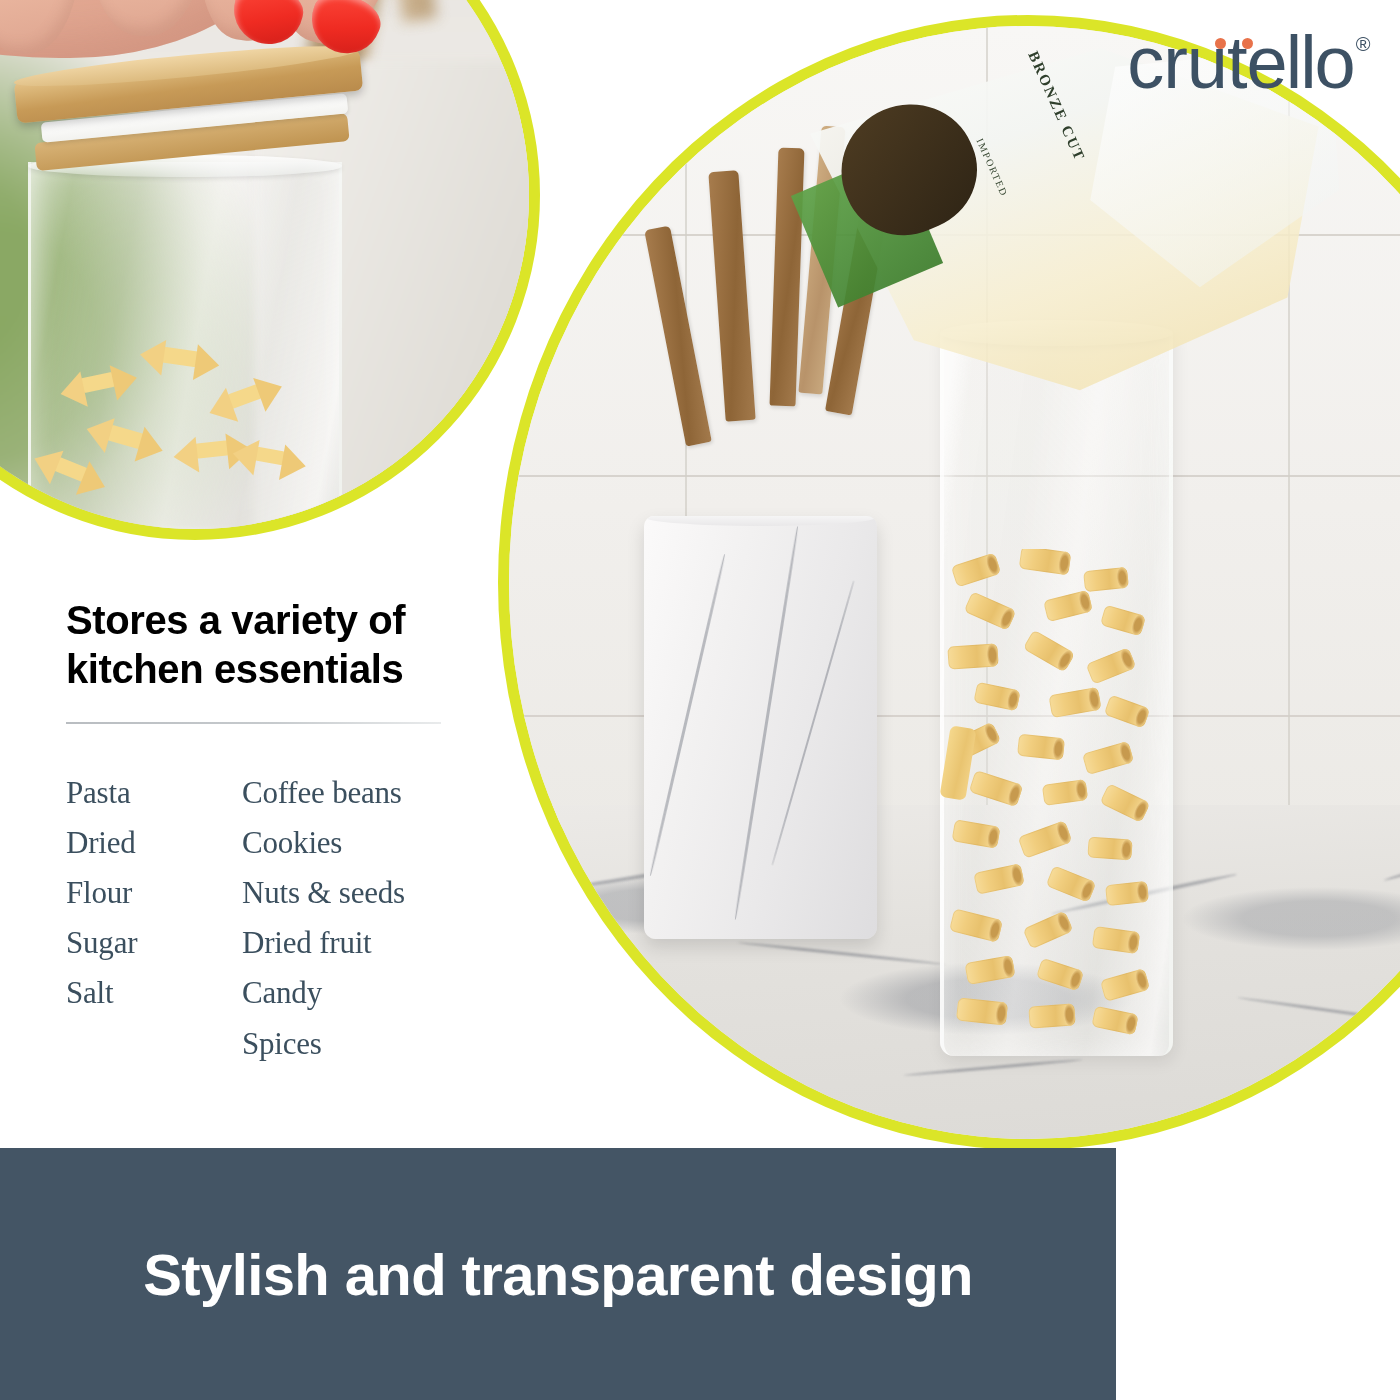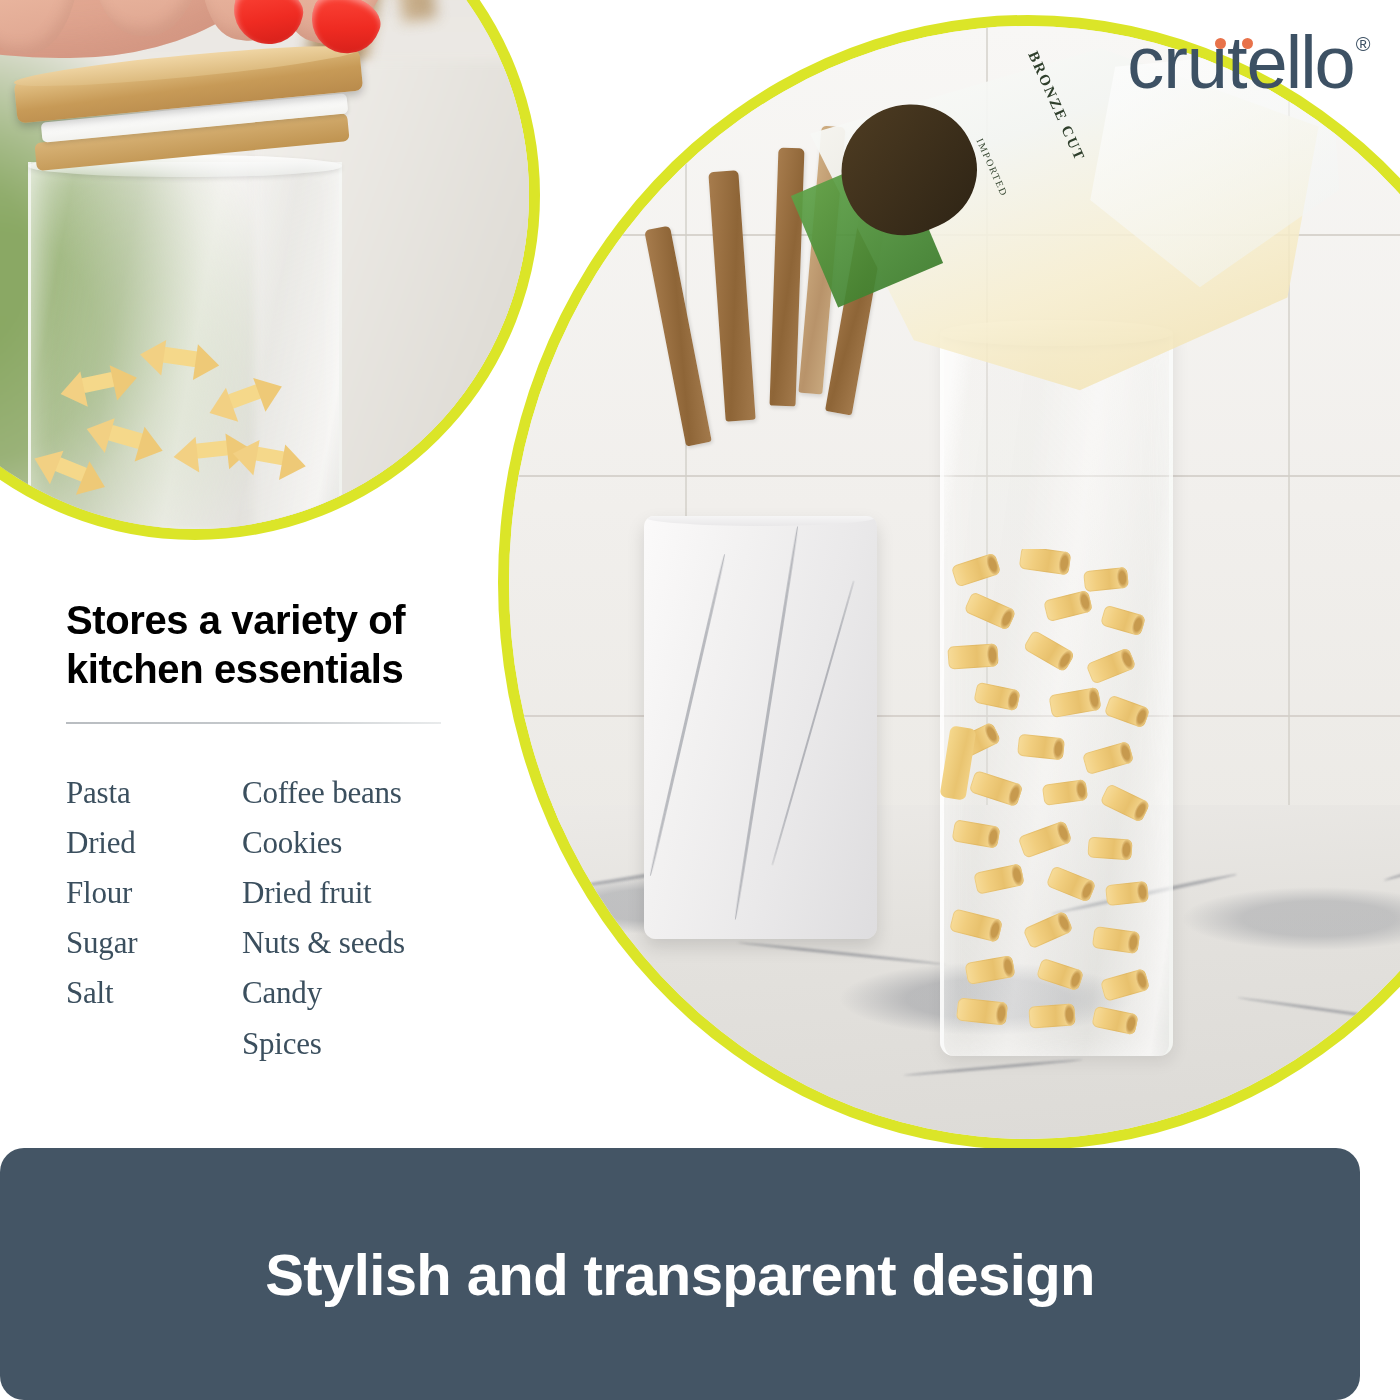--- a/index.html
+++ b/index.html
@@ -396,27 +396,26 @@
     line-height:1.62;
     font-weight:400;
     letter-spacing:-0.2px;
     white-space:nowrap;
   }
 
   
   .banner {
     position:absolute;
     left:0; bottom:0;
-    width:1360px; height:252px;
+    width:1116px; height:252px;
     background:#445565;
     z-index:50;
     display:flex;
     align-items:center;
     justify-content:center;
-    border-radius:24px;
   }
   .banner-text {
     color:#ffffff;
     font-size:58px;
     font-weight:700;
     letter-spacing:-0.6px;
     text-align:center;
   }
 </style>
 </head>
@@ -567,22 +566,22 @@
       <div class="list-col c1">
         <span class="list-item">Pasta</span>
         <span class="list-item">Dried</span>
         <span class="list-item">Flour</span>
         <span class="list-item">Sugar</span>
         <span class="list-item">Salt</span>
       </div>
       <div class="list-col c2">
         <span class="list-item">Coffee beans</span>
         <span class="list-item">Cookies</span>
+        <span class="list-item">Nuts &amp; seeds</span>
         <span class="list-item">Dried fruit</span>
-        <span class="list-item">Nuts &amp; seeds</span>
         <span class="list-item">Candy</span>
         <span class="list-item">Spices</span>
       </div>
     </div>
   </div>
 
   <div class="banner">
     <span class="banner-text">Stylish and transparent design</span>
   </div>
 

